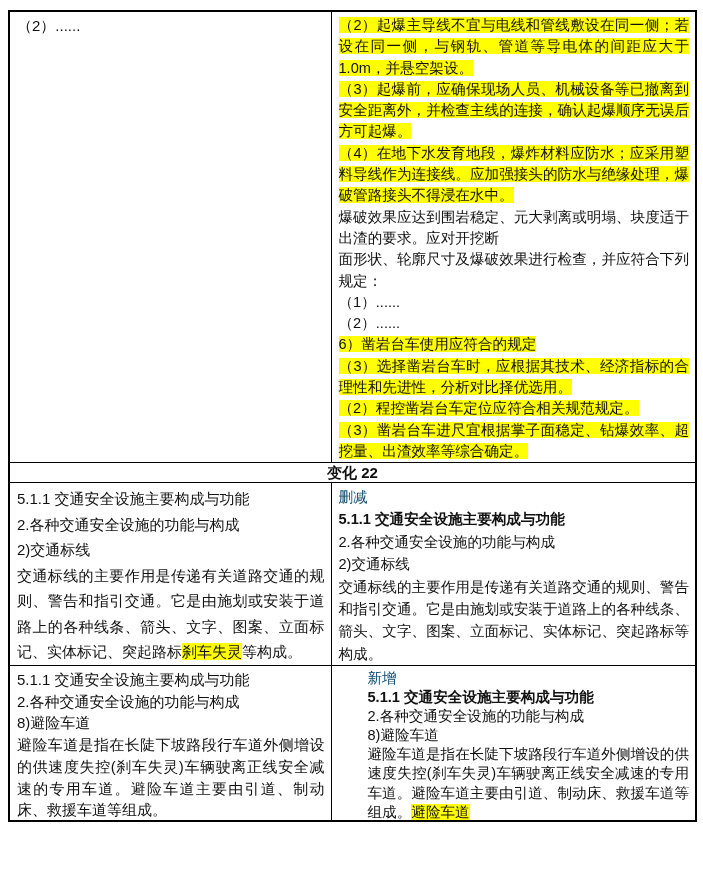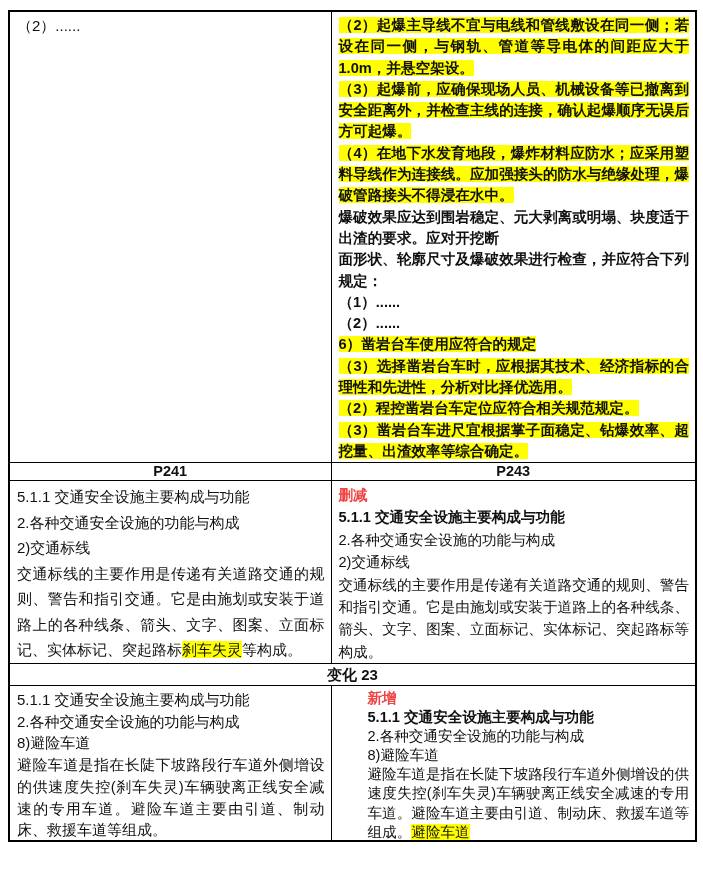--- a/index.html
+++ b/index.html
@@ -7,38 +7,38 @@
   .page{position:relative;width:703px;height:884px;background:#fff;overflow:hidden;}
   table.cmp{position:absolute;left:8px;top:10px;width:687px;border-collapse:collapse;table-layout:fixed;border:2px solid #000;}
   table.cmp td{border:1px solid #000;padding:0;vertical-align:top;}
   col.c1{width:322px;}
   col.c2{width:365px;}
   .box{overflow:hidden;padding:3px 6px 2px 7px;}
   .box p{margin:0;text-align:justify;}
   
   .r1l{height:445px;}
   .r1l p{font-size:15px;line-height:22px;}
-  .r1r{height:445px;font-weight:bold;}
+  .r1r{height:445px;}
   .r1r p{font-size:14.6px;line-height:21.3px;}
   
   .bnr{height:19px;line-height:19px;text-align:center;font-weight:bold;font-size:15px;padding:0 6px;}
   .hd{height:17px;line-height:17px;text-align:center;font-weight:bold;font-size:14.5px;padding:0 6px;}
   .bnr.h21,.hd.h21{height:21px;line-height:21px;}
   
   .r2l{height:177px;}
   .r2l p{font-size:15px;line-height:25.5px;}
   .r2r{height:177px;}
   .r2r p{font-size:14.6px;line-height:22.4px;}
   
   .r3l{height:149px;}
   .r3l p{font-size:15px;line-height:21.7px;}
   .r3r{height:149px;}
   .r3r p{font-size:14.6px;line-height:19.1px;margin-left:29px;}
   mark{background:#ffff00;color:inherit;padding:0;}
-  .red{color:#ef4444;font-weight:bold;}
+  .red{color:#0c4a6e;font-weight:normal;}
   .b{font-weight:bold;}
 </style>
 </head>
 <body>
 
 <div class="page">
   <table class="cmp">
     <colgroup>
         <col class="c1">
         <col class="c2">
@@ -61,29 +61,26 @@
             <p>（1）......</p>
             <p>（2）......</p>
             <p><mark>6）凿岩台车使用应符合的规定</mark></p>
             <p><mark>（3）选择凿岩台车时，应根据其技术、经济指标的合理性和先进性，分析对比择优选用。</mark></p>
             <p><mark>（2）程控凿岩台车定位应符合相关规范规定。</mark></p>
             <p><mark>（3）凿岩台车进尺宜根据掌子面稳定、钻爆效率、超挖量、出渣效率等综合确定。</mark></p>
           </div>
         </td>
       </tr>
 
+      <tr>
+        <td colspan="2">
+          <div class="box bnr">变化 22</div>
+        </td>
+      </tr>
 
-      <tr>
-        <td>
-            <div class="box hd">P241</div>
-          </td>
-        <td>
-            <div class="box hd">P243</div>
-          </td>
-      </tr>
 
       <tr>
         <td>
           <div class="box r2l">
             <p>5.1.1 交通安全设施主要构成与功能</p>
             <p>2.各种交通安全设施的功能与构成</p>
             <p>2)交通标线</p>
             <p><span>交通标线的主要作用是传递有关道路交通的规则、警告和指引交通。它是由施划或安装于道路上的各种线条、箭头、文字、图案、立面标记、实体标记、突起路标</span><mark>刹车失灵</mark><span>等构成。</span></p>
           </div>
         </td>
@@ -91,25 +88,20 @@
           <div class="box r2r">
             <p class="red">删减</p>
             <p class="b">5.1.1 交通安全设施主要构成与功能</p>
             <p>2.各种交通安全设施的功能与构成</p>
             <p>2)交通标线</p>
             <p>交通标线的主要作用是传递有关道路交通的规则、警告和指引交通。它是由施划或安装于道路上的各种线条、箭头、文字、图案、立面标记、实体标记、突起路标等构成。</p>
           </div>
         </td>
       </tr>
 
-      <tr>
-        <td colspan="2">
-          <div class="box bnr h21">变化 23</div>
-        </td>
-      </tr>
 
 
       <tr>
         <td>
           <div class="box r3l">
             <p>5.1.1 交通安全设施主要构成与功能</p>
             <p>2.各种交通安全设施的功能与构成</p>
             <p>8)避险车道</p>
             <p>避险车道是指在长陡下坡路段行车道外侧增设的供速度失控(刹车失灵)车辆驶离正线安全减速的专用车道。避险车道主要由引道、制动床、救援车道等组成。</p>
           </div>

